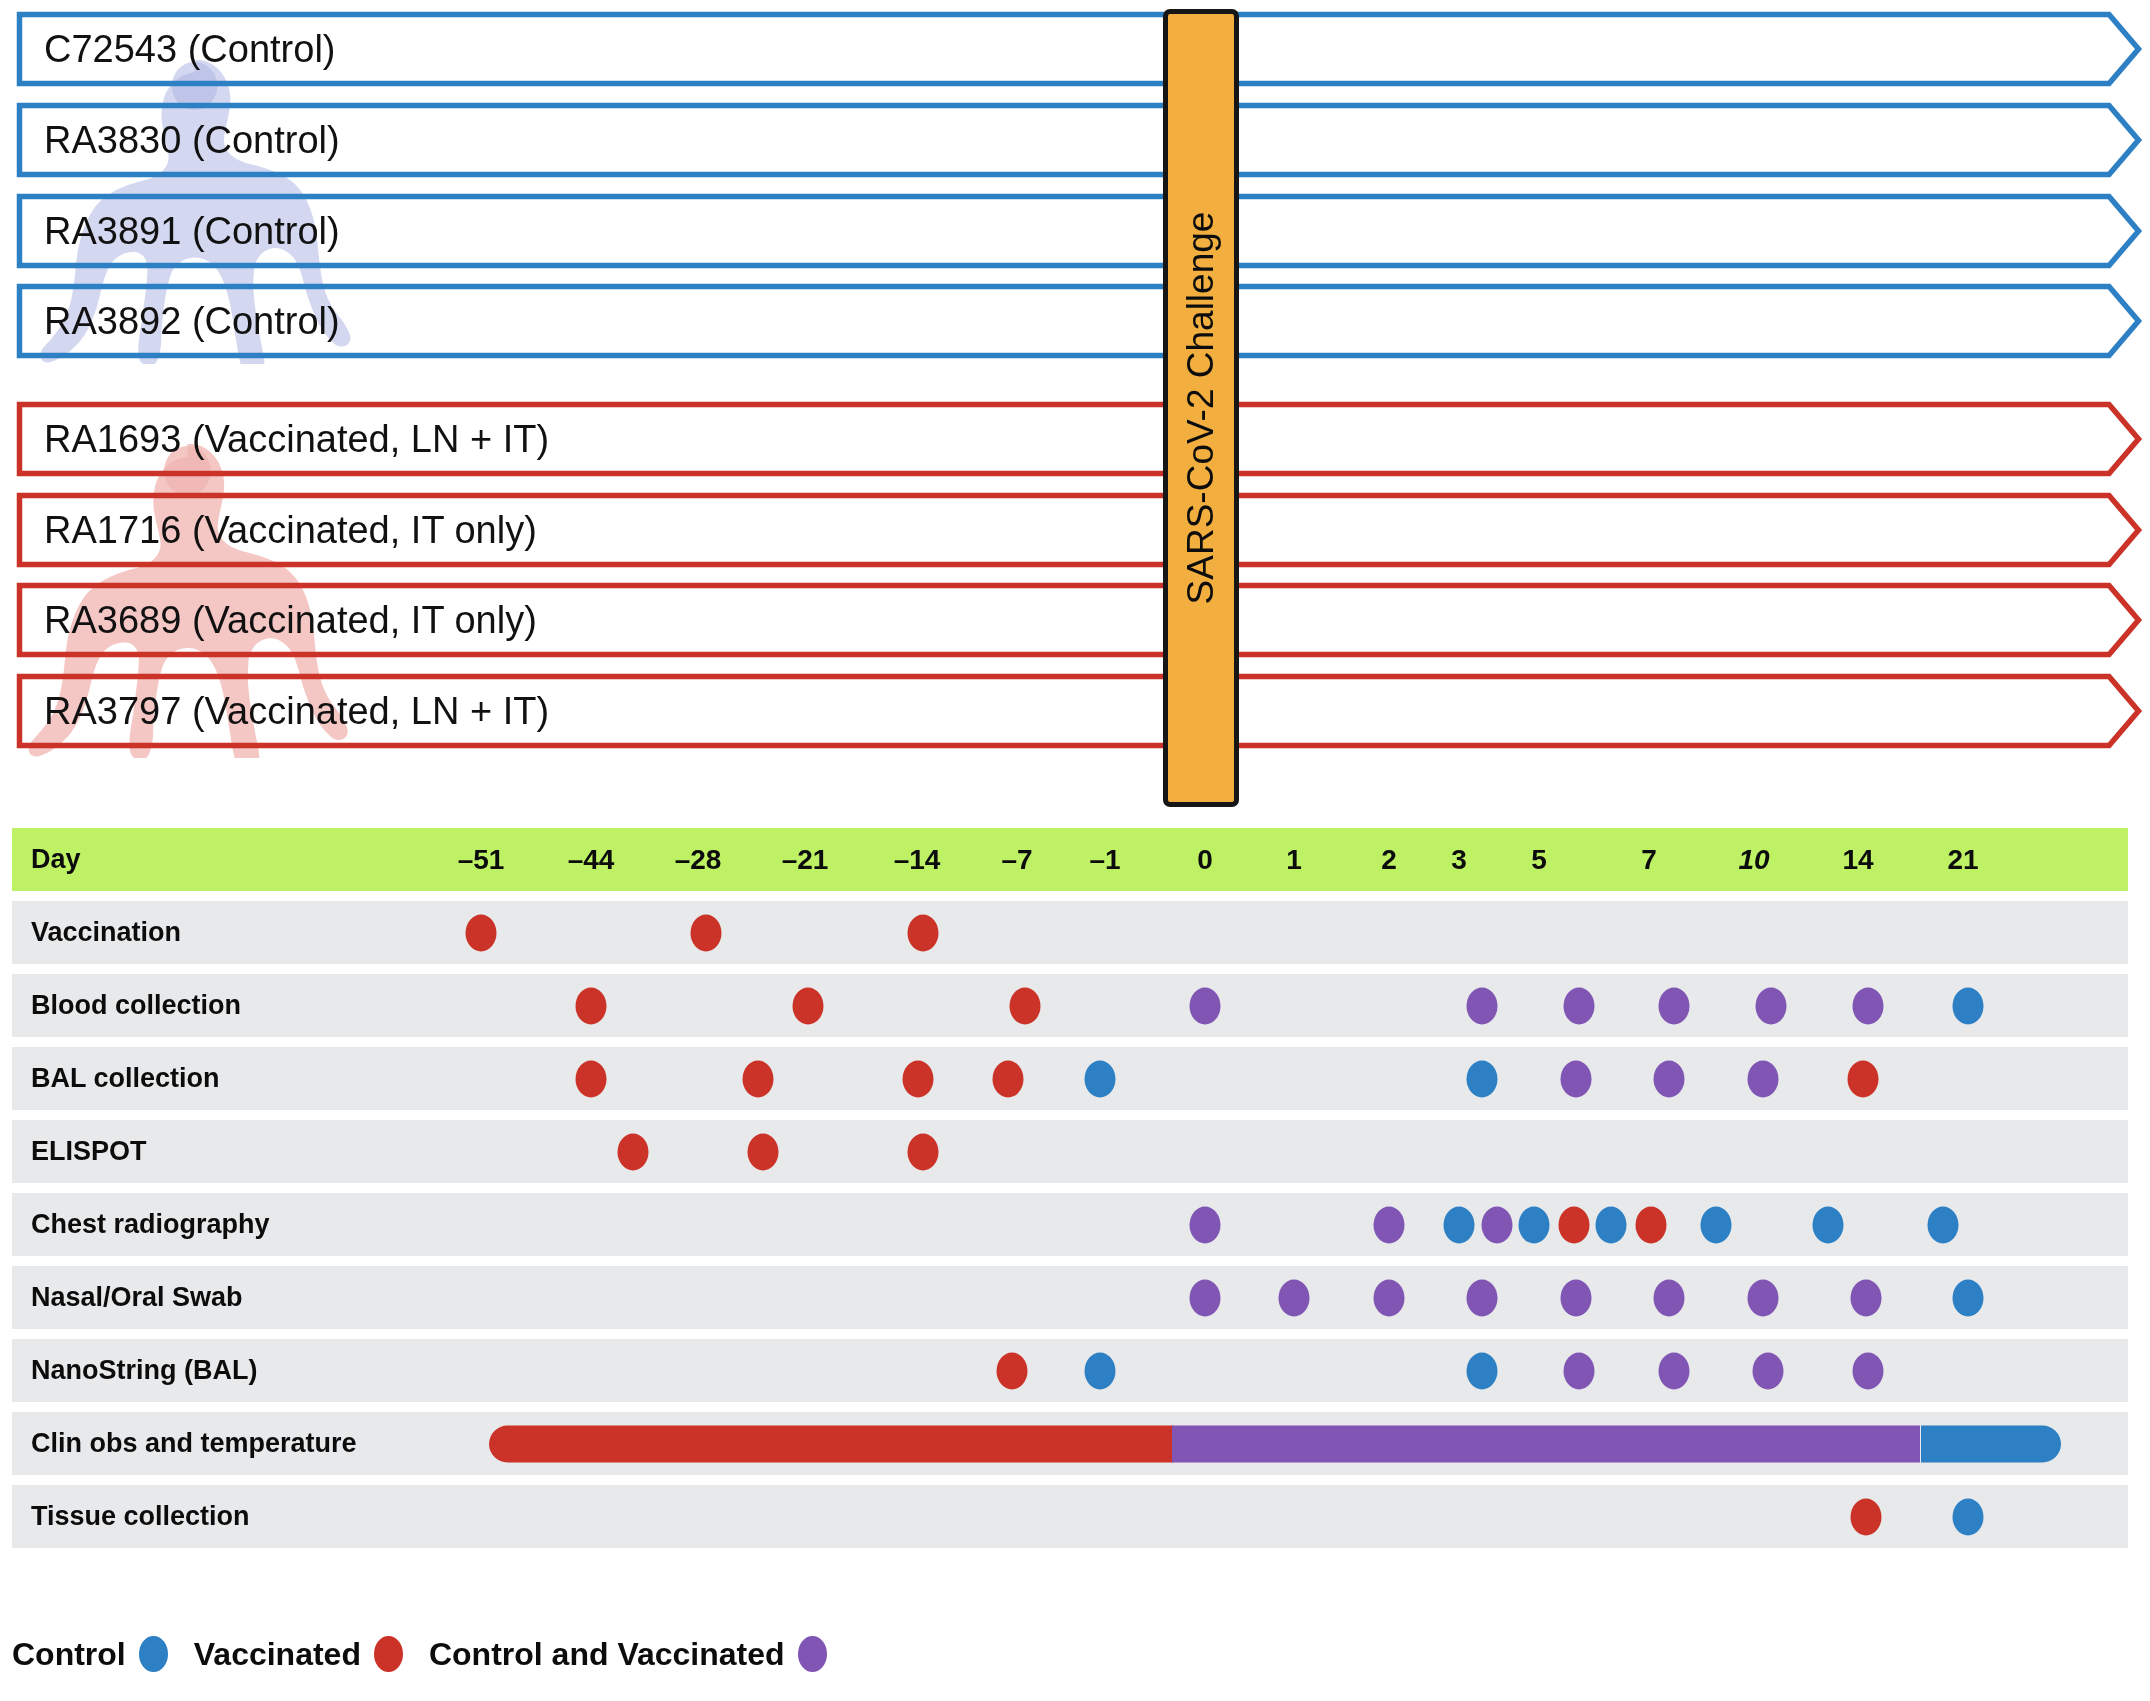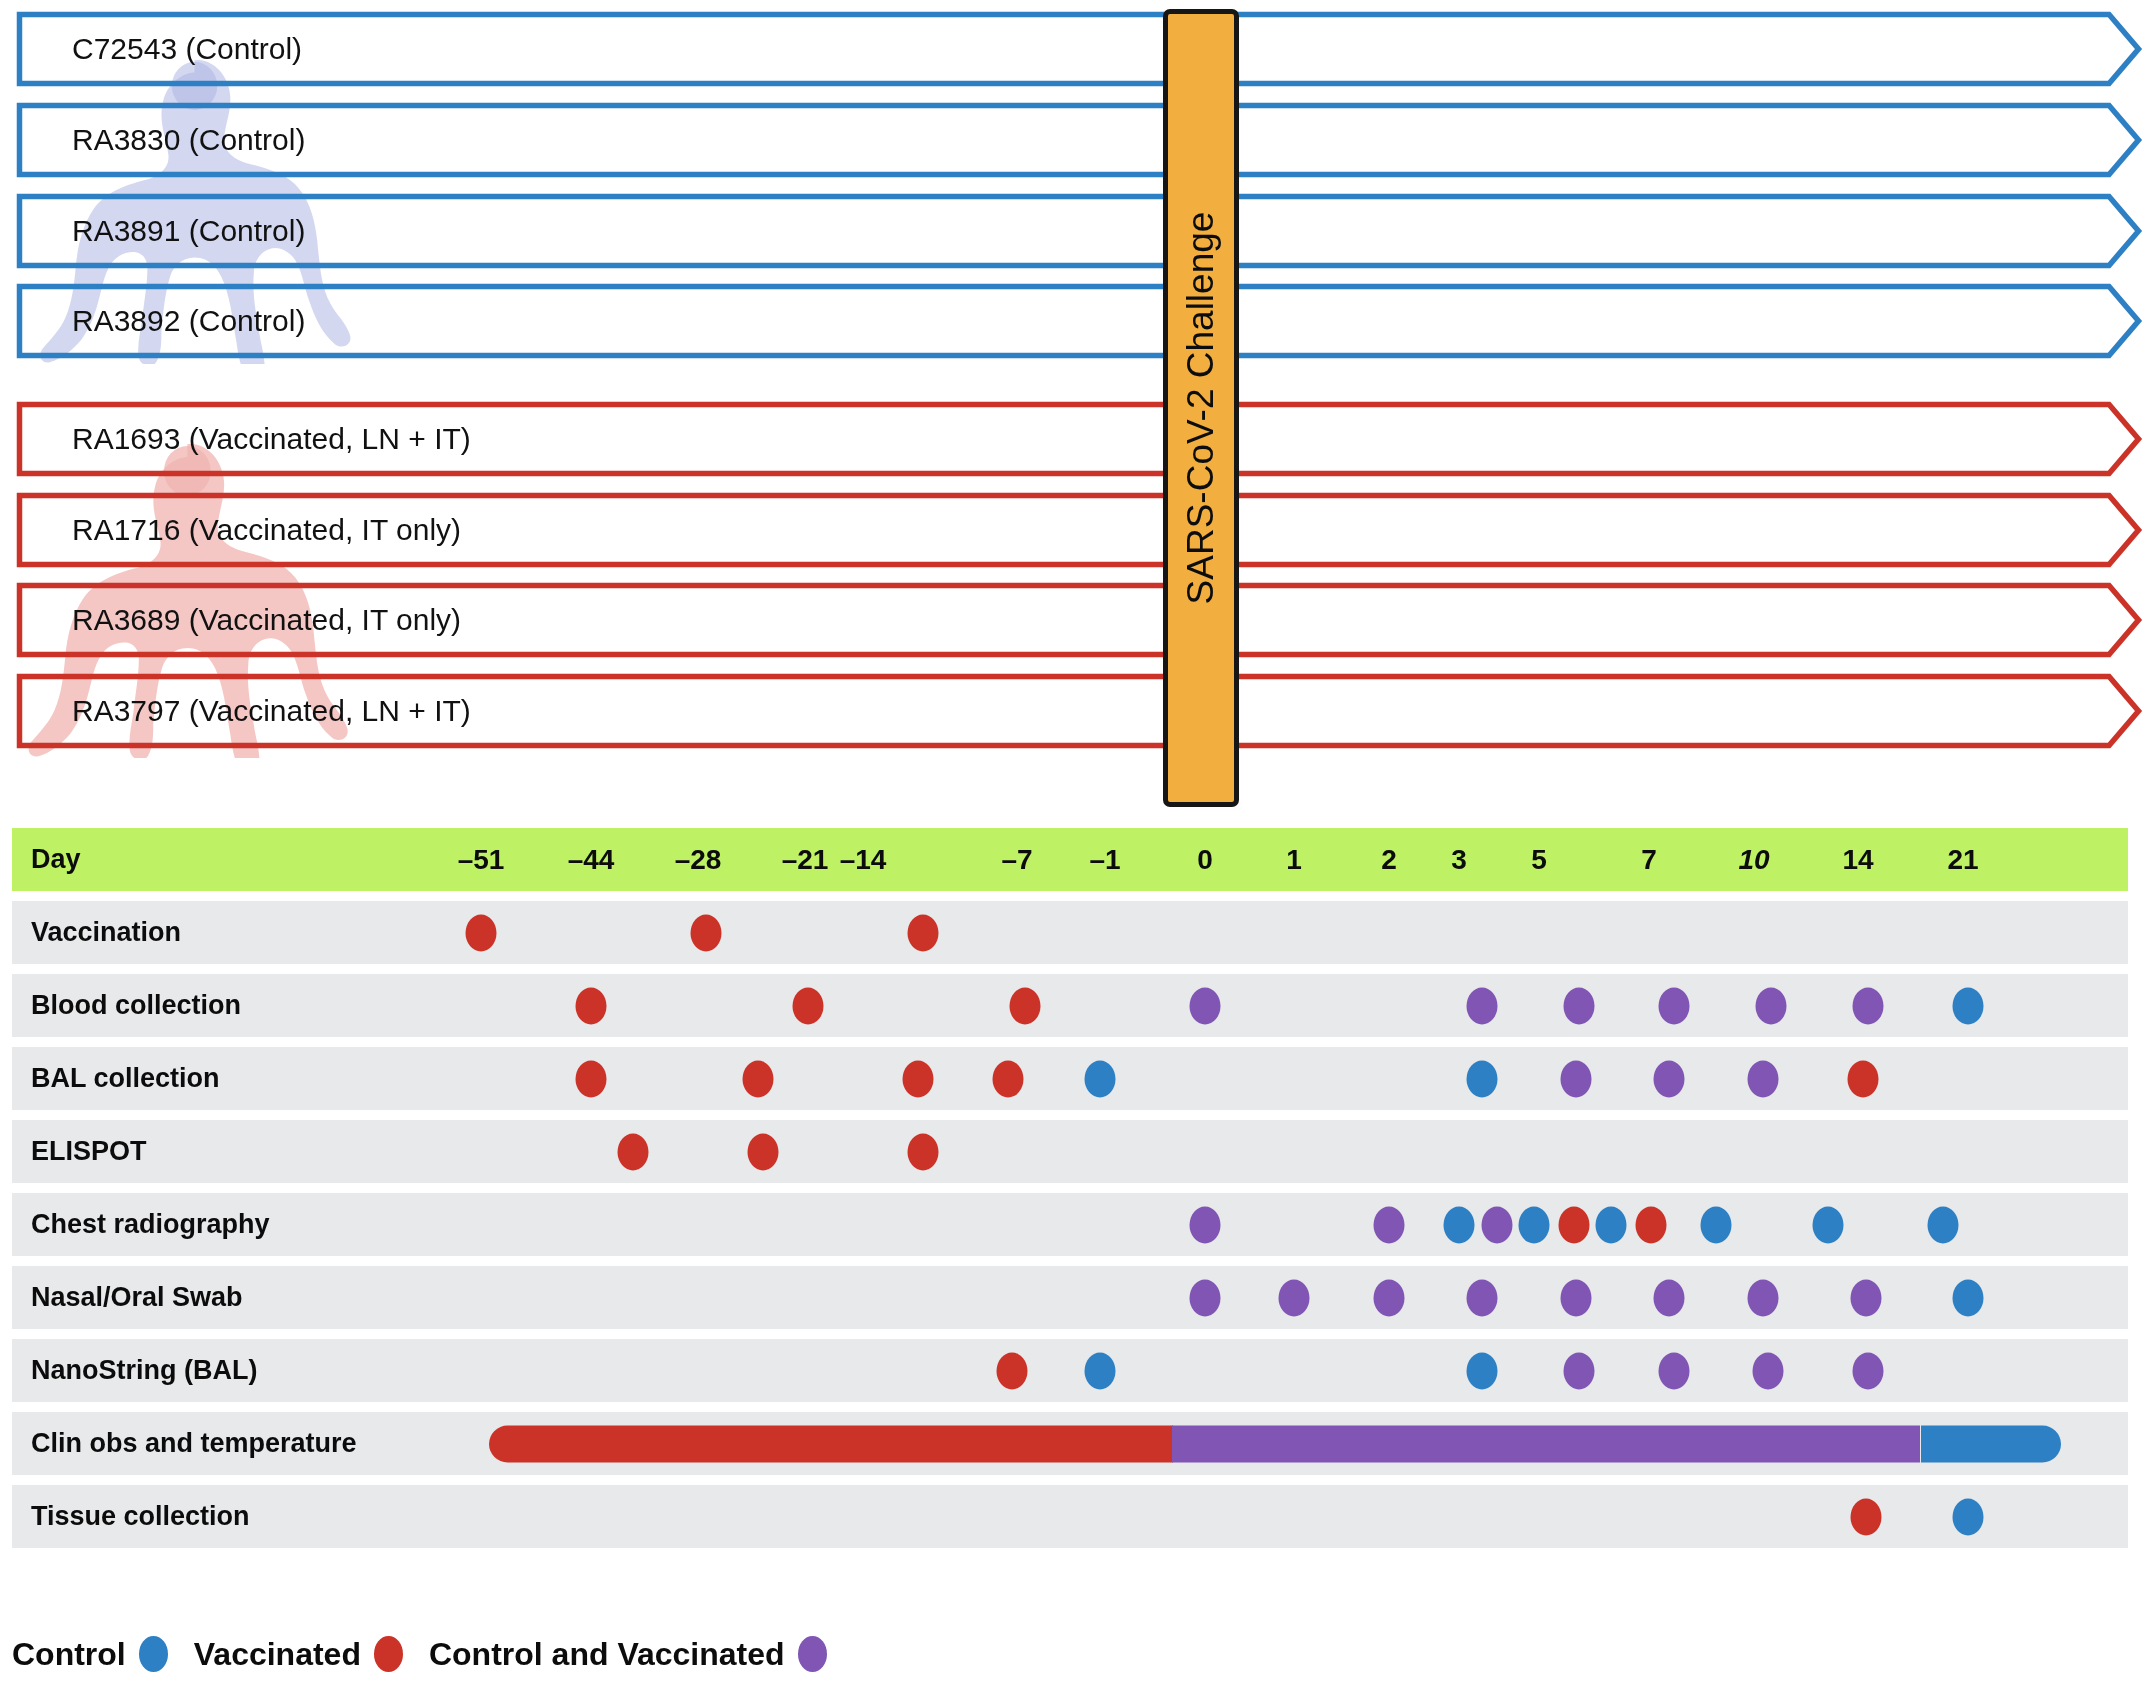--- a/index.html
+++ b/index.html
@@ -51,24 +51,23 @@
     top: 0;
     width: 100%;
     height: 100%;
   }
   .arrow-label {
     position: absolute;
     left: 30px;
     top: 0;
     height: 80px;
     line-height: 80px;
-    font-size: 30px;
+    font-size: 38px;
     color: #111111;
     white-space: nowrap;
-    margin-left: 28px;
   }
 
   
   #challenge-block {
     position: absolute;
     left: 1163px;
     top: 9px;
     width: 76px;
     height: 798px;
     background: #F2AE3F;
@@ -240,21 +239,21 @@
 </div>
 
 <div id="schedule">
   <div class="sched-row header-row" id="day-header-row">
     <span class="row-label">Day</span>
 
   <span class="day-tick" style="left: 469px;">–51</span>
       <span class="day-tick" style="left: 579px;">–44</span>
       <span class="day-tick" style="left: 686px;">–28</span>
       <span class="day-tick" style="left: 793px;">–21</span>
-      <span class="day-tick" style="left: 851px;">–14</span>
+      <span class="day-tick" style="left: 905px;">–14</span>
       <span class="day-tick" style="left: 1005px;">–7</span>
       <span class="day-tick" style="left: 1093px;">–1</span>
       <span class="day-tick" style="left: 1193px;">0</span>
       <span class="day-tick" style="left: 1282px;">1</span>
       <span class="day-tick" style="left: 1377px;">2</span>
       <span class="day-tick" style="left: 1447px;">3</span>
       <span class="day-tick" style="left: 1527px;">5</span>
       <span class="day-tick" style="left: 1637px;">7</span>
       <span class="day-tick" style="left: 1742px; font-style: italic;">10</span>
       <span class="day-tick" style="left: 1846px;">14</span>

